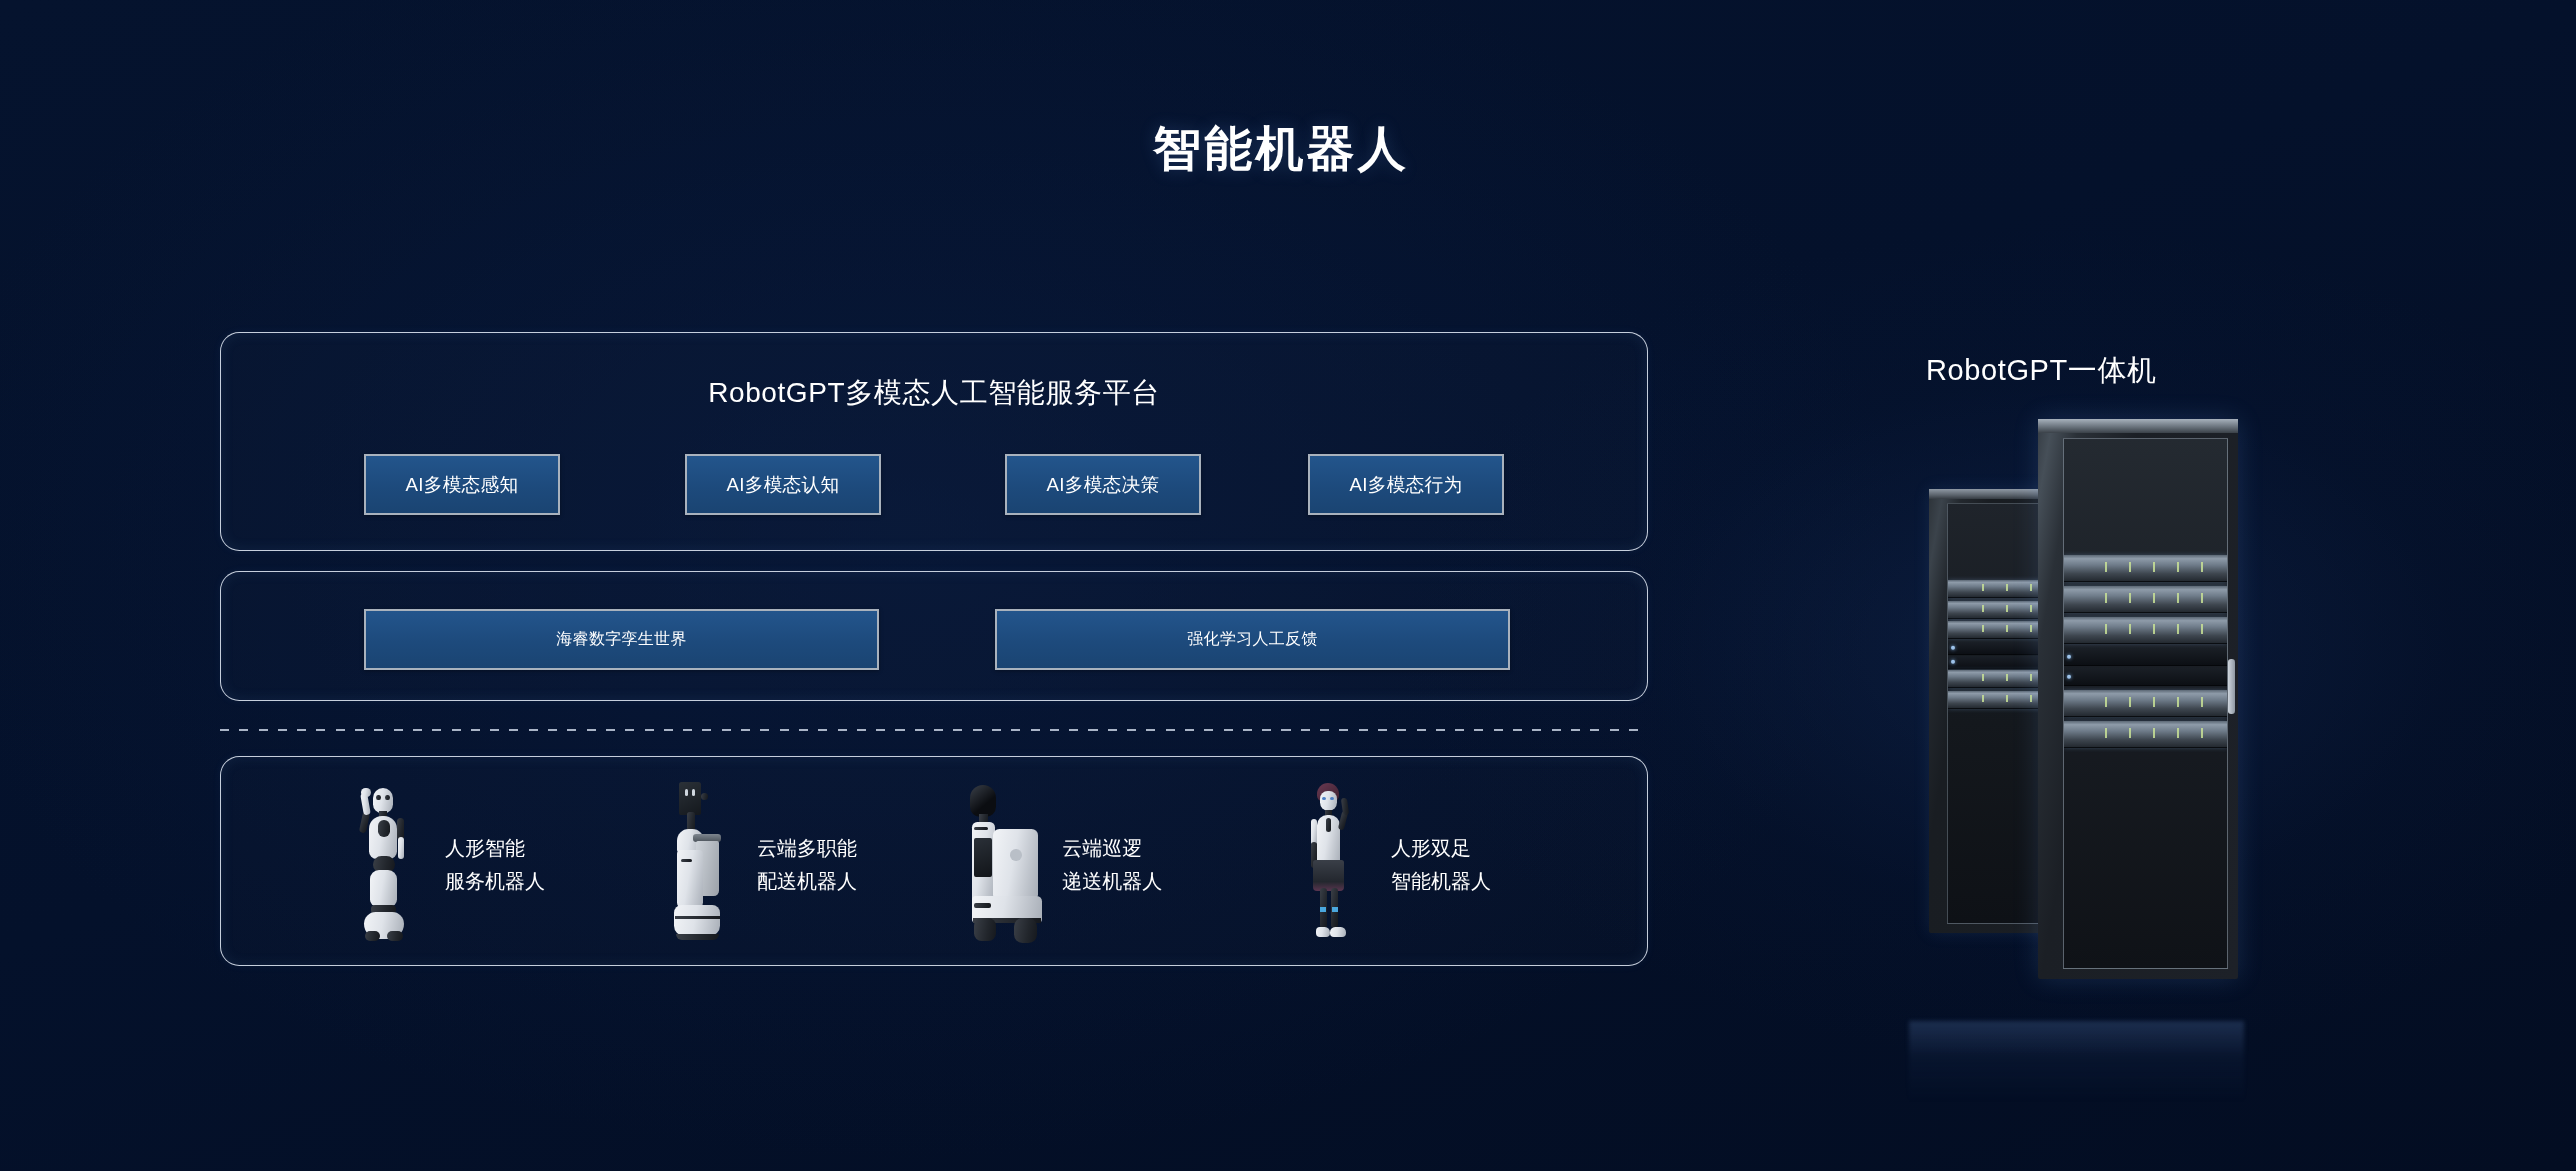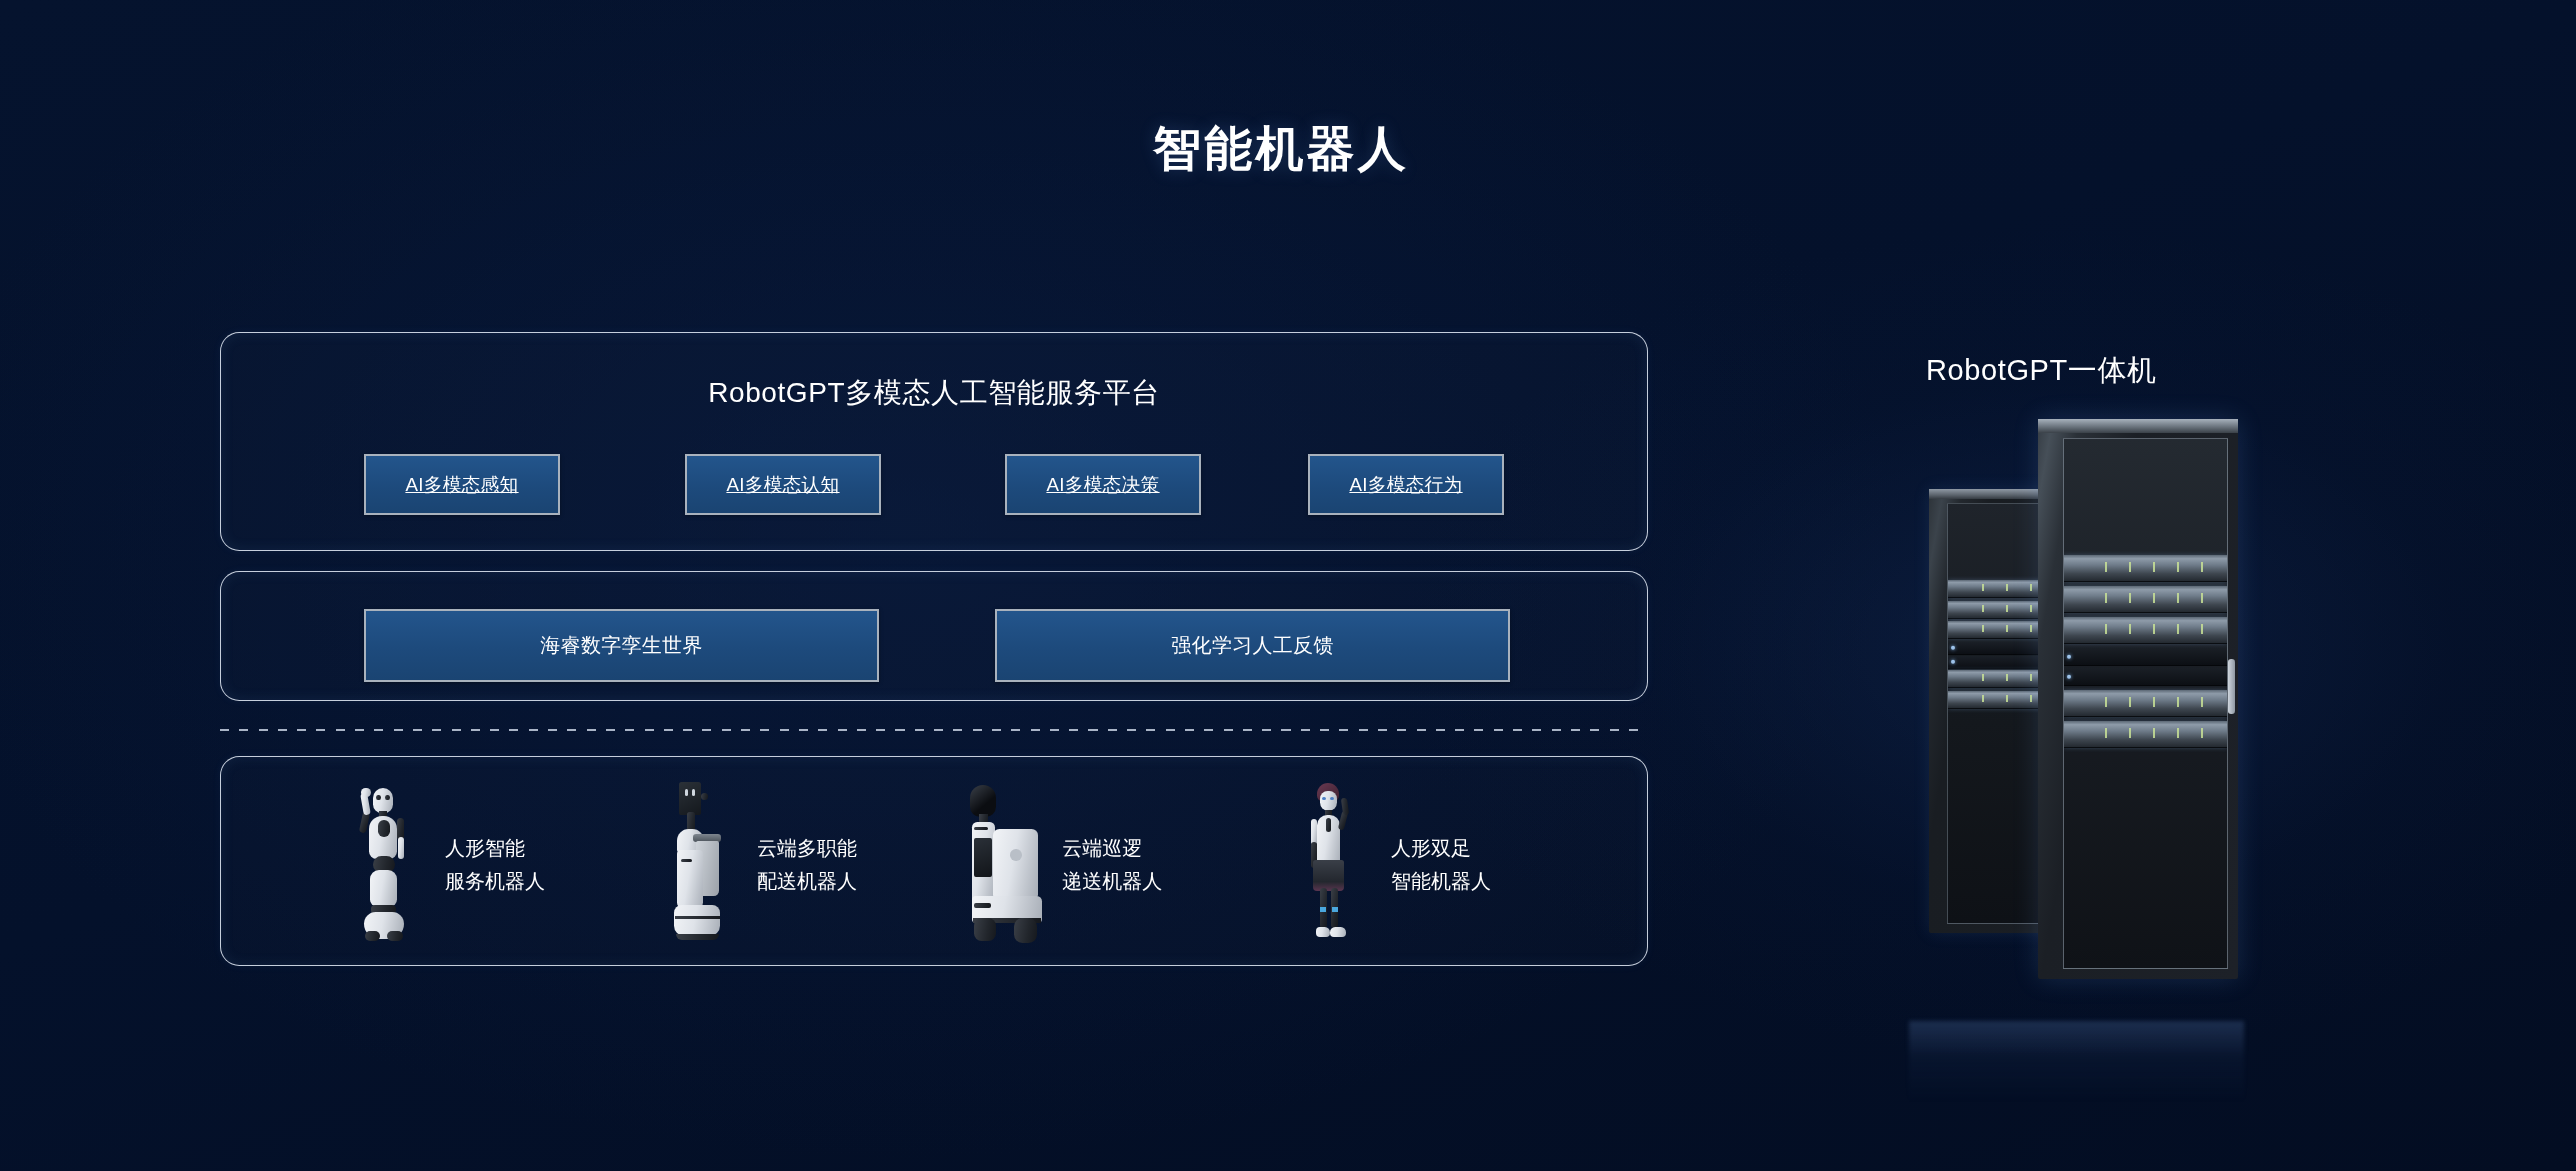--- a/index.html
+++ b/index.html
@@ -80,27 +80,27 @@
     display: flex;
     align-items: center;
     justify-content: center;
     background: linear-gradient(180deg, #23558c 0%, #1d4a7c 55%, #1a4472 100%);
     border: 2.6px solid #a9b2bd;
     box-sizing: border-box;
     color: #ffffff;
     letter-spacing: 0.3px;
     box-shadow: 0 1.3px 3.9px rgba(0,0,0,0.35);
   }
-  .chip.small { width: 196px; height: 61px; font-size: 18.7px; top: 454px; text-decoration: underline; }
+  .chip.small { width: 196px; height: 61px; font-size: 18.7px; top: 454px; }
   #chip-0 { left: 364px; }
   #chip-1 { left: 685px; }
   #chip-2 { left: 1005px; }
   #chip-3 { left: 1308px; }
 
-  .chip.wide { height: 73px; font-size: 20px; top: 609px; }
+  .chip.wide { height: 61px; font-size: 16px; top: 609px; }
   #bar-0 { left: 364px;  width: 515px; }
   #bar-1 { left: 995px; width: 515px; }
 
   
   .product {
     position: absolute;
     top: 779px;
     height: 171px;
     display: flex;
     align-items: center;

